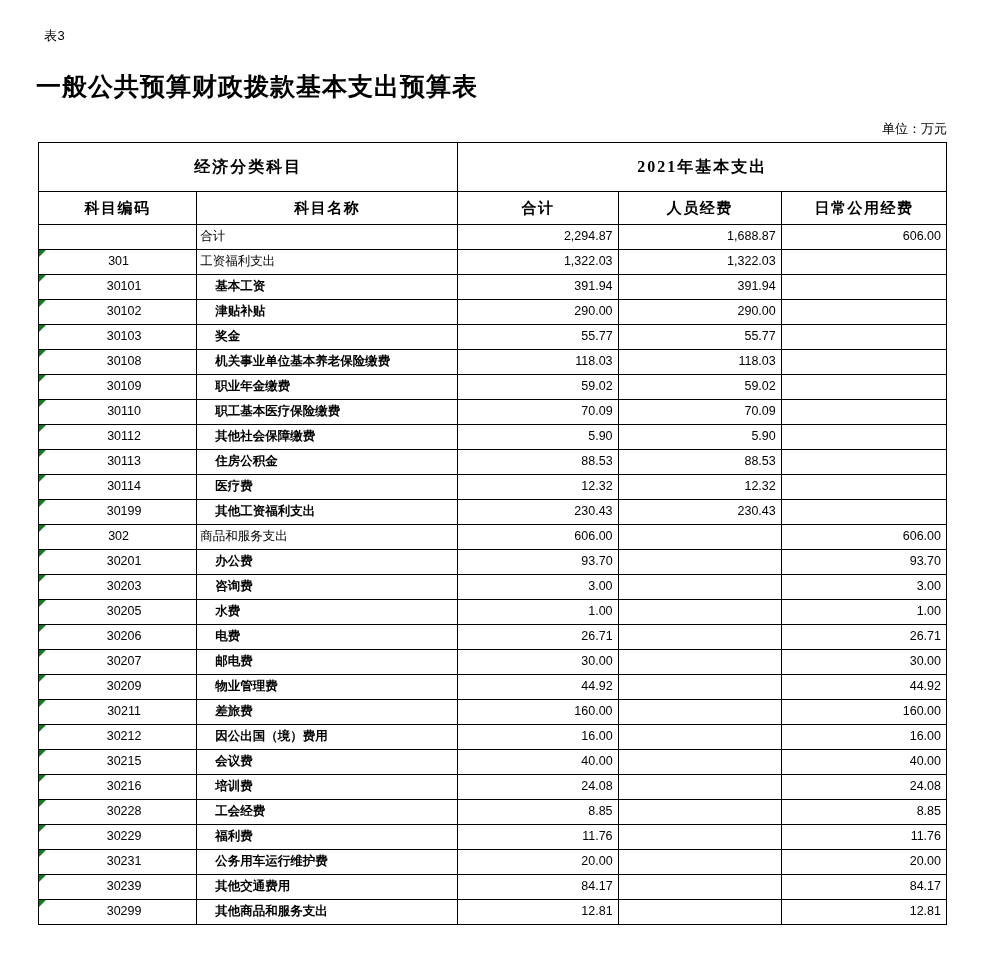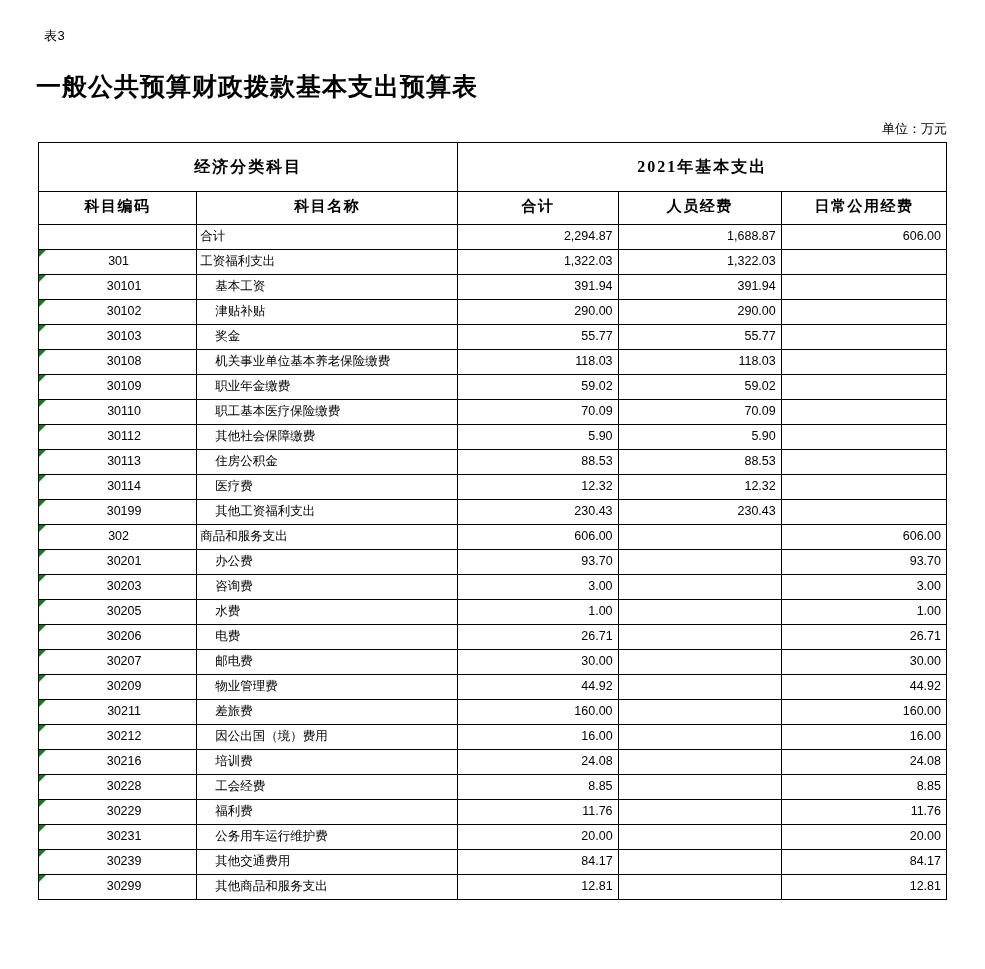--- a/index.html
+++ b/index.html
@@ -67,21 +67,21 @@
   th.hdr-group {
     height: 48px;
     font-family: "Liberation Serif", "DejaVu Serif", serif;
     font-size: 16px;
     font-weight: bold;
     letter-spacing: 2px;
     text-align: center;
   }
   th.hdr-col {
     height: 32px;
-    font-family: Liberation Mono, monospace;
+    font-family: Liberation Sans, sans-serif;
     font-size: 15px;
     font-weight: bold;
     letter-spacing: 1.5px;
     text-align: center;
   }
 
   col.c-code { width: 158px; }
   col.c-name { width: 261px; }
   col.c-total { width: 160px; }
   col.c-person { width: 163px; }
@@ -115,21 +115,21 @@
 
   td.cell-name {
     text-align: left;
     font-size: 12.5px;
     white-space: nowrap;
   }
   td.cell-name .name-text {
     display: block;
     padding-left: 3px;
   }
-  td.cell-name.lvl1 .name-text { padding-left: 18px; }
+  td.cell-name.lvl1 .name-text { padding-left: 18px; font-weight: bold; }
 
   td.cell-num {
     text-align: right;
     font-size: 12.5px;
     white-space: nowrap;
   }
   td.cell-num .num-text {
     display: block;
     padding-right: 5px;
   }
@@ -517,20 +517,37 @@
         </td>
         <td class="cell-num">
           <span class="num-text"></span>
         </td>
         <td class="cell-num">
           <span class="num-text">16.00</span>
         </td>
       </tr>
       <tr class="data-row">
         <td class="cell-code lvl1 flagged">
+          <span class="code-text">30215</span>
+        </td>
+        <td class="cell-name lvl1">
+          <span class="name-text">会议费</span>
+        </td>
+        <td class="cell-num">
+          <span class="num-text">40.00</span>
+        </td>
+        <td class="cell-num">
+          <span class="num-text"></span>
+        </td>
+        <td class="cell-num">
+          <span class="num-text">40.00</span>
+        </td>
+      </tr>
+      <tr class="data-row">
+        <td class="cell-code lvl1 flagged">
           <span class="code-text">30216</span>
         </td>
         <td class="cell-name lvl1">
           <span class="name-text">培训费</span>
         </td>
         <td class="cell-num">
           <span class="num-text">24.08</span>
         </td>
         <td class="cell-num">
           <span class="num-text"></span>

